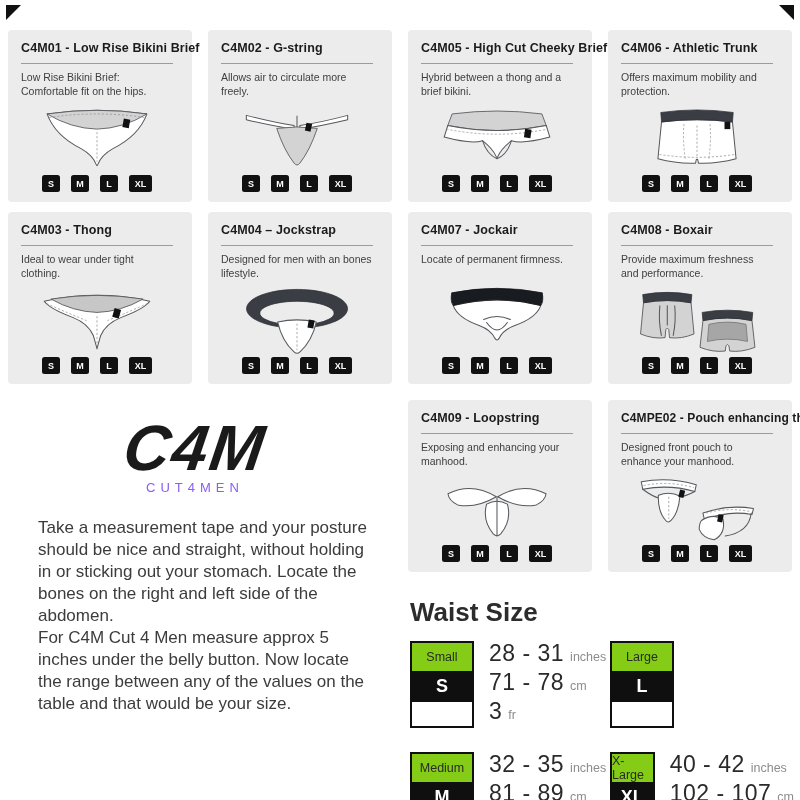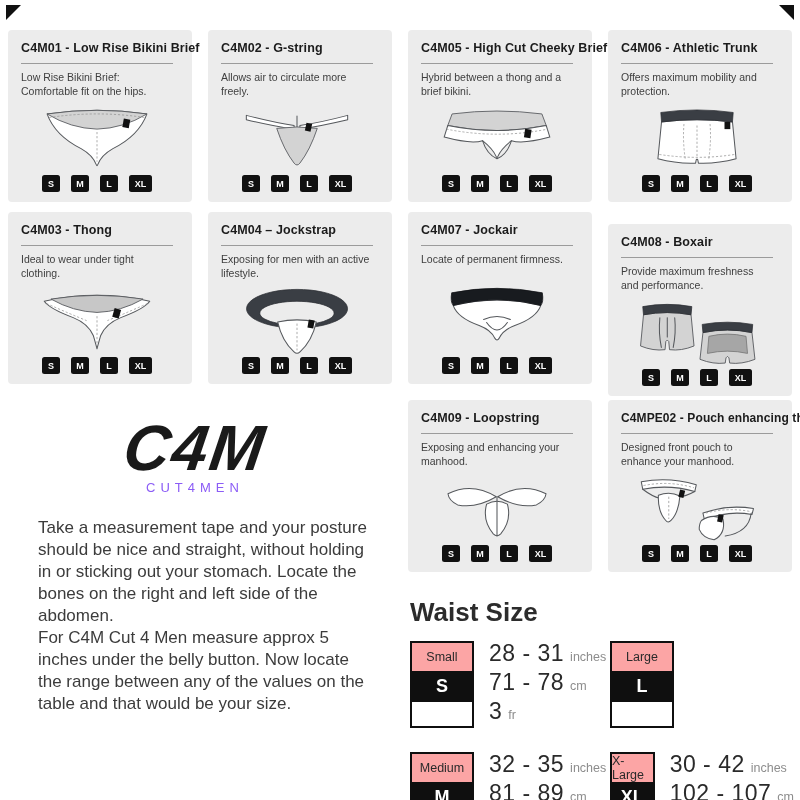--- a/index.html
+++ b/index.html
@@ -34,21 +34,21 @@
   .instructions{position:absolute;left:38px;top:517px;width:334px;color:#3c3c3c;font-size:17px;line-height:22px;}
   .instructions p{margin:0;}
   .instructions p + p{}
 
   
   .waist-title{position:absolute;left:410px;top:597px;font-size:26px;color:#2c2c2c;font-weight:700;}
   .waist-grid{position:absolute;left:410px;top:641px;width:384px;display:grid;
               grid-template-columns:200px 184px;row-gap:24px;}
   .wentry{display:flex;gap:15px;}
   .wbox{width:60px;border:2px solid #0f0f0f;box-sizing:content-box;}
-  .wlabel{height:28px;display:flex;align-items:center;justify-content:center;background:#fca5a5;
+  .wlabel{height:28px;display:flex;align-items:center;justify-content:center;background:#84cc16;
           font-size:12.5px;color:#2a2a2a;}
   .wletter{height:31px;display:flex;align-items:center;justify-content:center;background:#0f0f0f;
            color:#fff;font-size:18px;font-weight:bold;}
   .wvals{padding-top:0px;}
   .wline{line-height:25px;white-space:nowrap;}
   .wnum{font-size:23px;font-weight:300;color:#2a2a2a;letter-spacing:.5px;}
   .wunit{font-size:12.5px;color:#8d8d8d;margin-left:6px;}
 
   
   .ln{fill:none;stroke:#55585c;stroke-width:1.4;stroke-linejoin:round;stroke-linecap:round;}
@@ -172,21 +172,21 @@
         <span class="size-badge">S</span>
         <span class="size-badge">M</span>
         <span class="size-badge">L</span>
         <span class="size-badge xl">XL</span>
       </div>
   </div>
 
   <div class="card" style="left:208px;top:212px">
     <div class="card-title">C4M04 – Jockstrap</div>
     <div class="divider"></div>
-    <div class="card-desc">Exposing for men with an active lifestyle.</div>
+    <div class="card-desc">Designed for men with an bones lifestyle.</div>
     <div class="illus">
       <svg width="150" height="78" viewBox="0 0 160 105">
         <path fill-rule="evenodd" class="fdk" d="M80,14 a68,26 0 1,0 0.1,0 Z M80,30 a50,16 0 1,1 -0.1,0 Z"></path>
         <path class="fw" d="M54,58 Q80,52 106,58 Q100,84 84,98 Q80,102 76,98 Q60,84 54,58 Z"></path>
         <line class="dash" x1="80" y1="60" x2="80" y2="96"></line>
         <rect class="tag" x="95" y="55" width="8" height="11" transform="rotate(10 99 60)"></rect>
       </svg>
     </div>
     <div class="sizes">
         <span class="size-badge">S</span>
@@ -209,21 +209,21 @@
       </svg>
     </div>
     <div class="sizes">
         <span class="size-badge">S</span>
         <span class="size-badge">M</span>
         <span class="size-badge">L</span>
         <span class="size-badge xl">XL</span>
       </div>
   </div>
 
-  <div class="card" style="left:608px;top:224px">
+  <div class="card" style="left:608px;top:212px">
     <div class="card-title">C4M08 - Boxair</div>
     <div class="divider"></div>
     <div class="card-desc">Provide maximum freshness and performance.</div>
     <div class="illus">
       <svg width="152" height="78" viewBox="0 0 160 105">
         <path class="fg" d="M8,32 Q40,26 72,32 L76,74 Q59,81 43,79 L42,68 Q40,64 38,68 L37,79 Q21,81 4,74 Z"></path>
         <path class="fdk" d="M7,21 Q40,15 73,21 L72,32 Q40,26 8,32 Z"></path>
         <path class="ln" d="M30,36 Q28,56 32,76"></path>
         <path class="ln" d="M50,36 Q52,56 48,76"></path>
         <line class="ln" x1="40" y1="36" x2="40" y2="62"></line>
@@ -332,20 +332,20 @@
 
       </div>
     </div>
 
     <div class="wentry">
       <div class="wbox">
         <div class="wlabel">X-Large</div>
         <div class="wletter">XL</div>
       </div>
       <div class="wvals">
-        <div class="wline"><span class="wnum">30 - 42</span><span class="wunit">inches</span></div>
+        <div class="wline"><span class="wnum">40 - 42</span><span class="wunit">inches</span></div>
         <div class="wline"><span class="wnum">102 - 107</span><span class="wunit">cm</span></div>
 
       </div>
     </div>
 
   </div>
 </div>
 
 </body></html>

